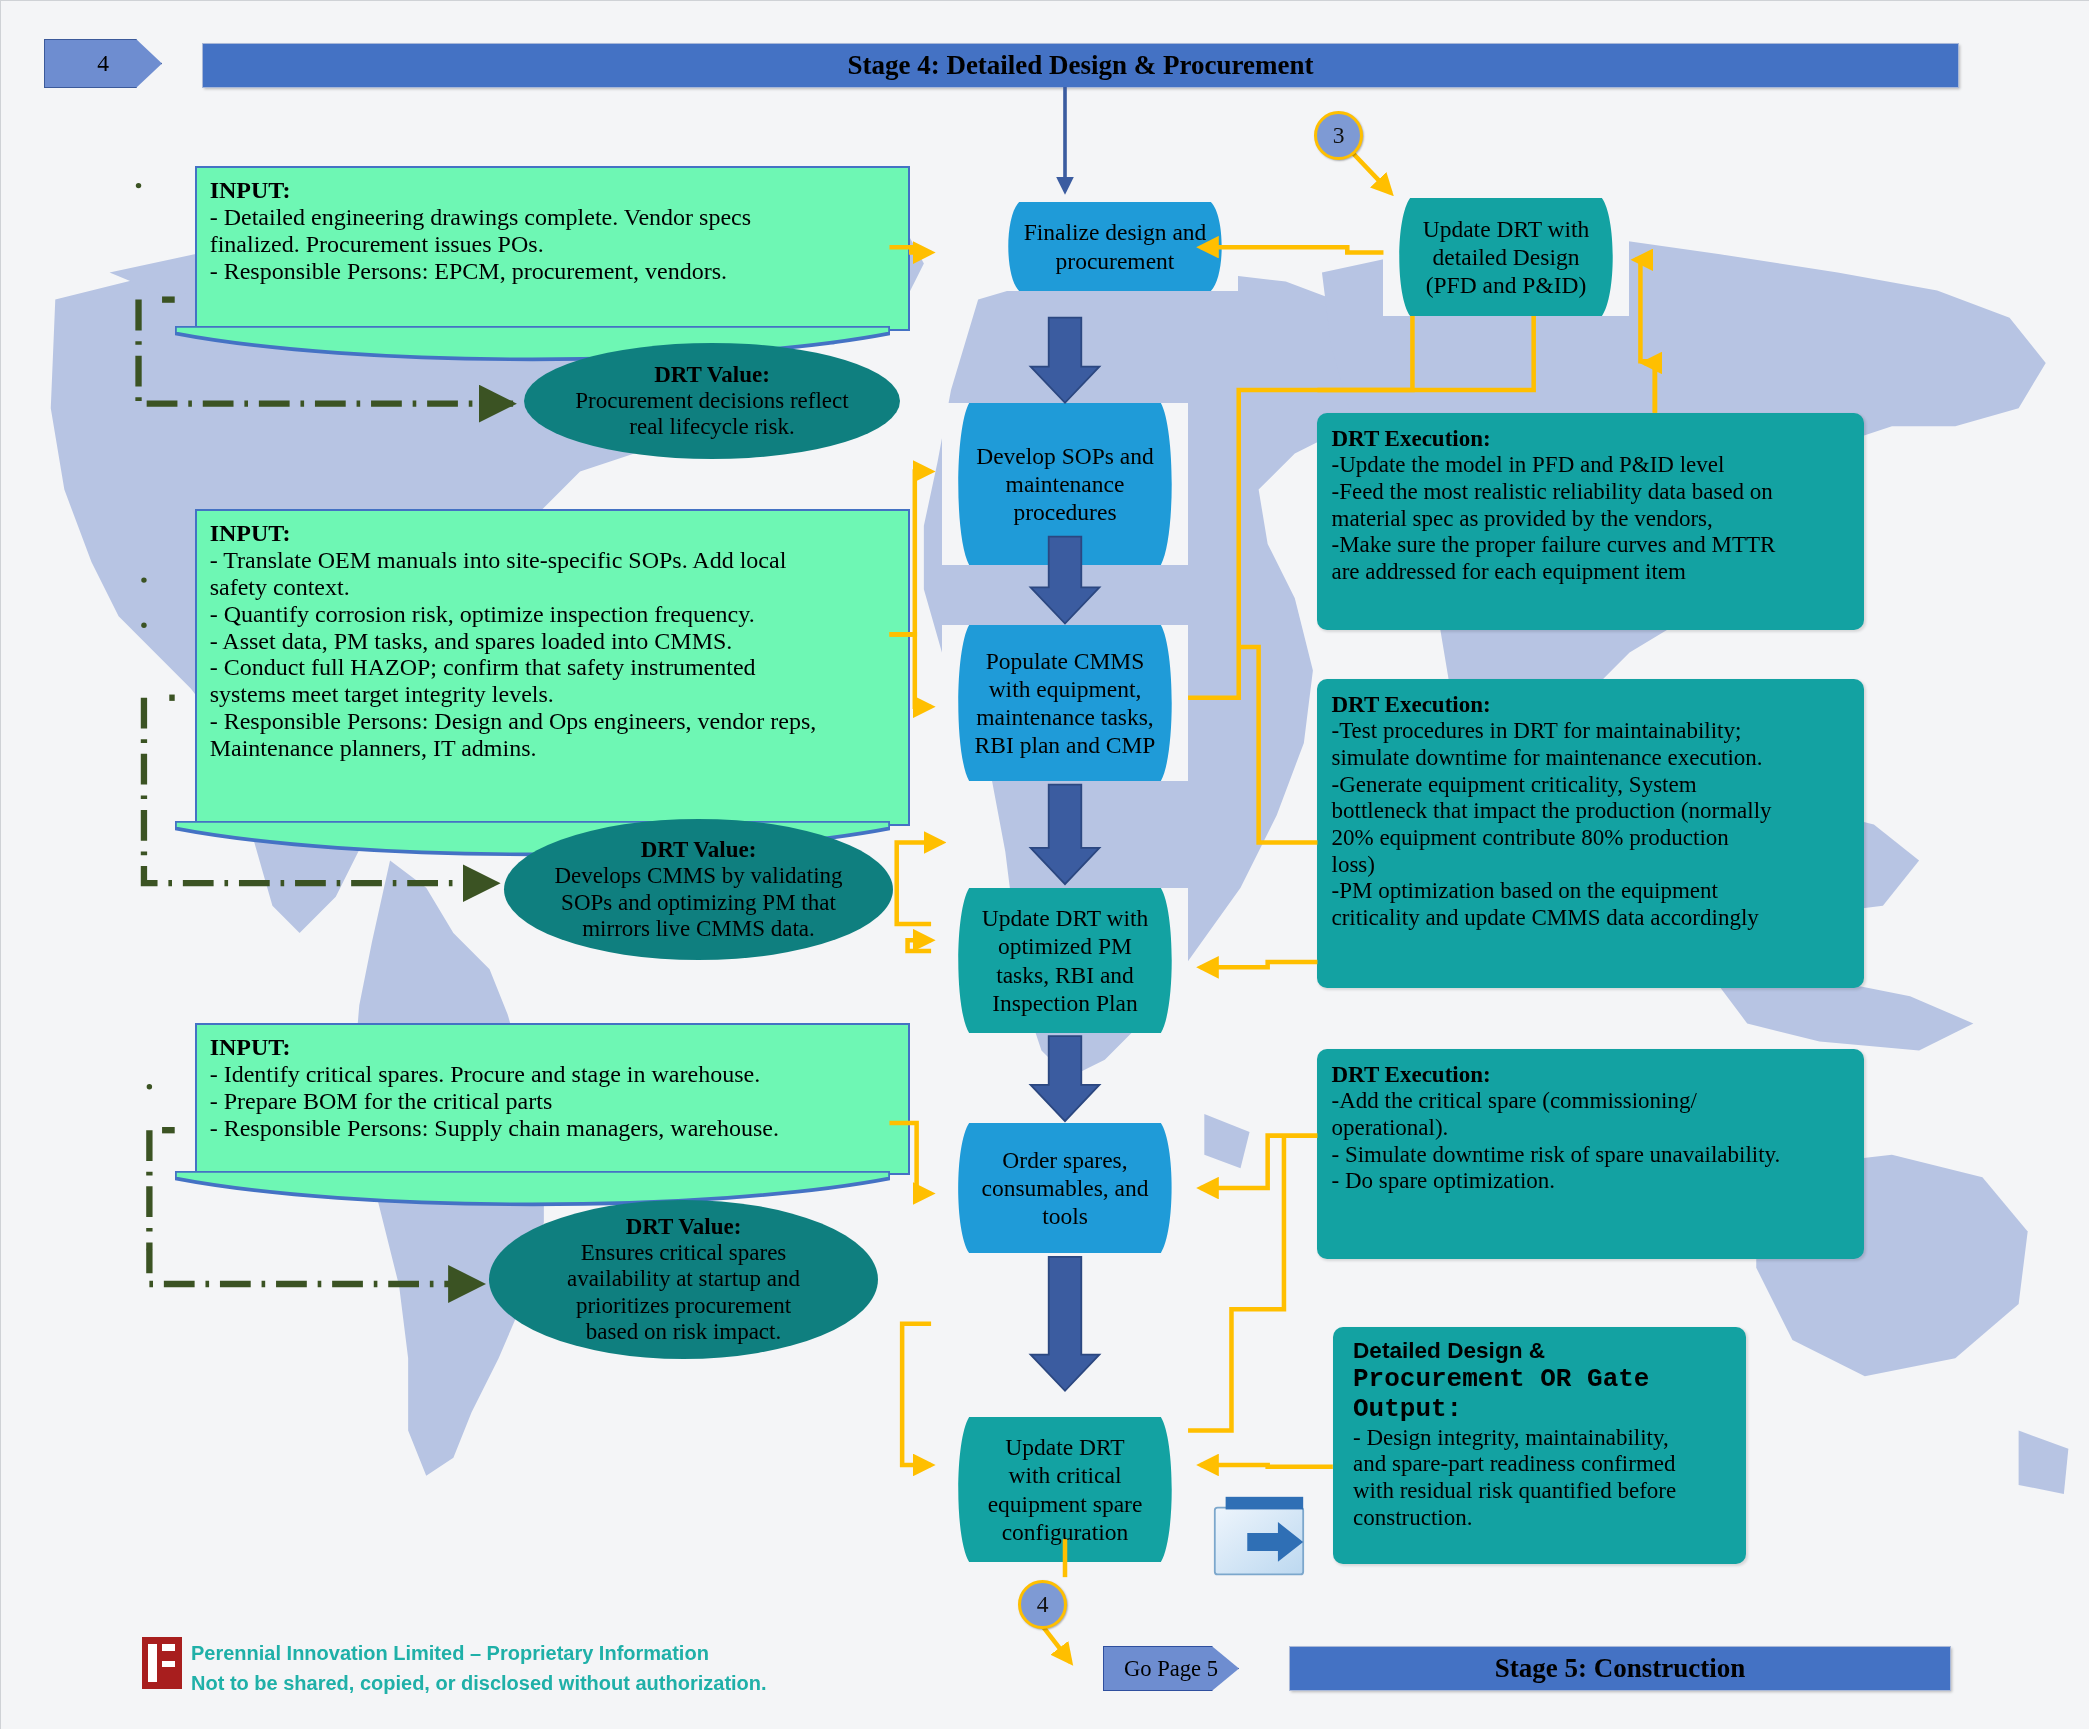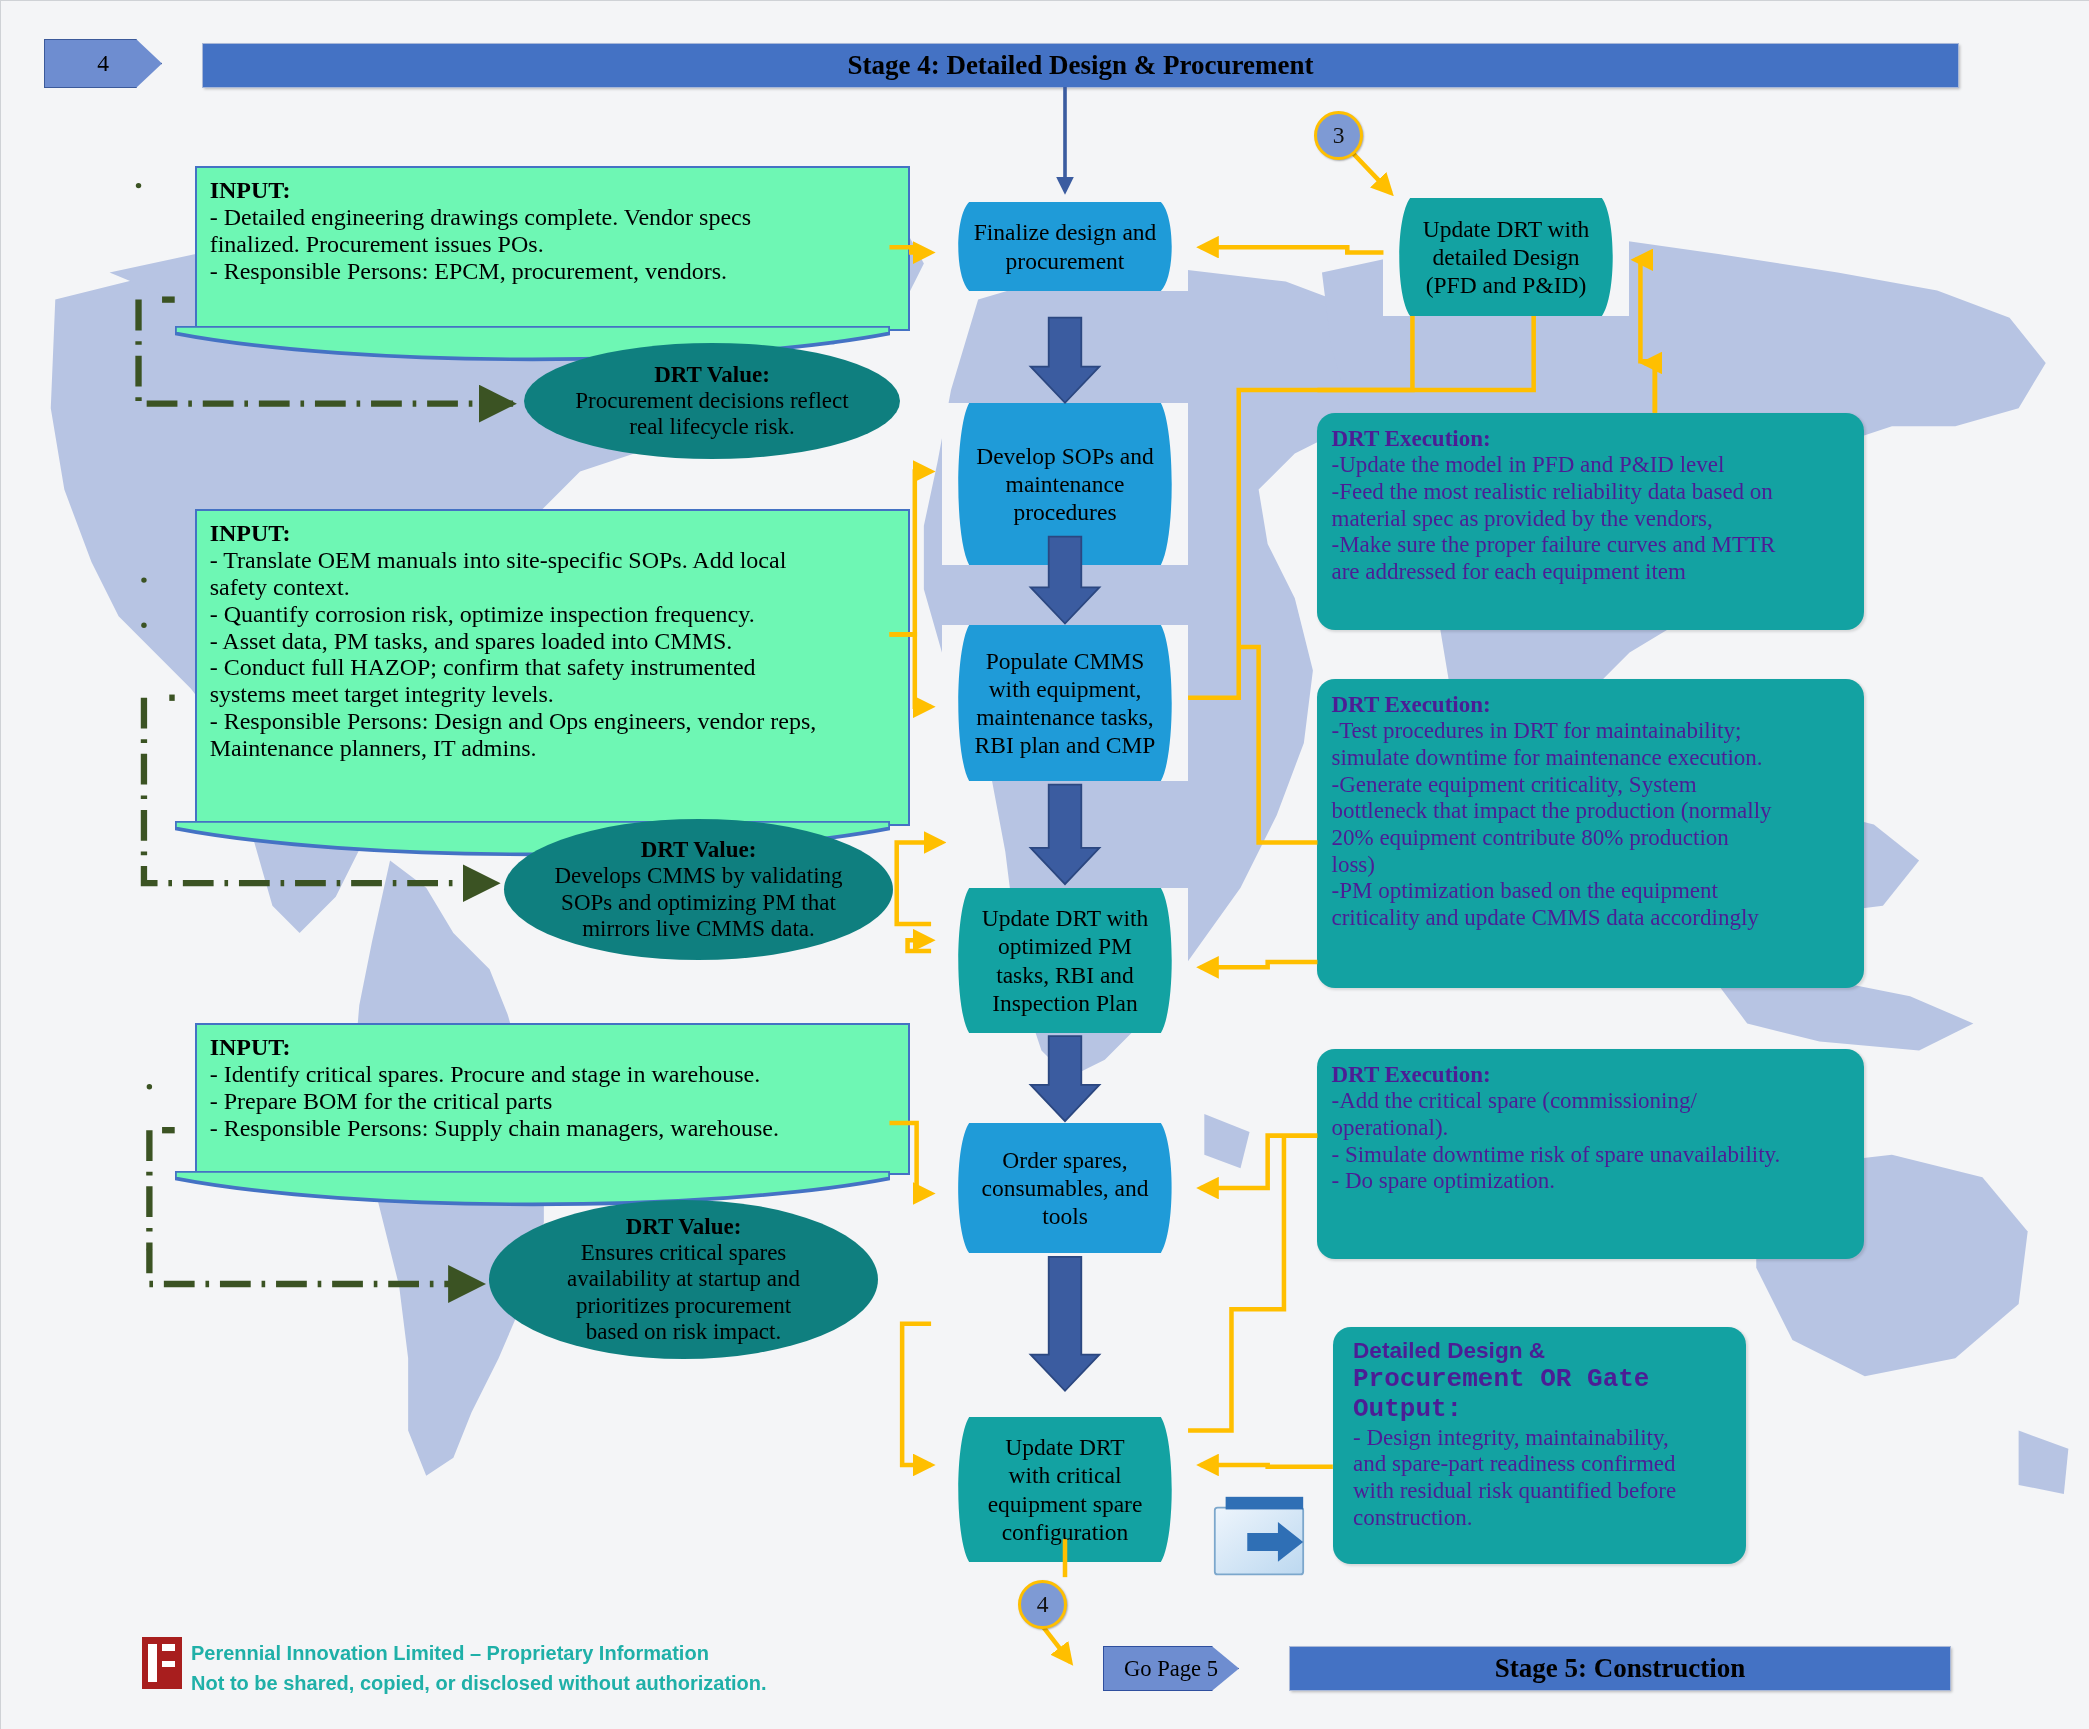--- a/index.html
+++ b/index.html
@@ -42,22 +42,22 @@
         display:flex;align-items:center;justify-content:center;text-align:center;
         color:#000;font-size:23px;line-height:1.14;}
   .oval b{font-weight:bold;}
 
   
   .proc{position:absolute;z-index:7;display:flex;align-items:center;justify-content:center;
         text-align:center;font-size:23.5px;line-height:1.2;color:#000;}
   .proc .lbl{position:relative;z-index:2;padding:0 14.5px;}
 
   
-  .tealbox{position:absolute;background:#13a2a2;border-radius:18px;z-index:7;
-           box-sizing:border-box;padding:12.7px 14.5px;font-size:23px;line-height:1.16;color:#4c1d95;
+  .tealbox{position:absolute;background:#13a2a2;border-radius:10px;z-index:7;
+           box-sizing:border-box;padding:12.7px 14.5px;font-size:23px;line-height:1.16;color:#000000;
            box-shadow:1.8px 1.8px 2.7px rgba(0,0,0,.12);}
   .tealbox .ttl{font-weight:bold;display:block;}
 
   
   svg.ov{position:absolute;left:0;top:0;width:2090px;height:1730px;z-index:8;
          pointer-events:none;}
 
   
   .foot{position:absolute;z-index:10;}
   .foot .t1,.foot .t2{color:#1fb0a8;font-weight:bold;font-size:20px;
@@ -186,21 +186,21 @@
   <div class="oval" style="left:488px;top:1199px;width:389px;height:159px;">
     <div>
       <b>DRT Value:</b><br>
       <span>Ensures critical spares</span><br>
       <span>availability at startup and</span><br>
       <span>prioritizes procurement</span><br>
       <span>based on risk impact.</span>
     </div>
   </div>
 
-  <div class="proc" style="left:941px;top:201px;width:246px;height:89px;">
+  <div class="proc" style="left:991px;top:201px;width:246px;height:89px;">
     <svg style="position:absolute;left:0;top:0;width:100%;height:100%;" viewBox="0 0 272 124" preserveAspectRatio="none">
       <path d="M0 0 H272 V124 H0 Z" fill="#1f9bd8"></path>
       <path d="M0 0 H30 C14 20 14 104 30 124 H0 Z" fill="#f4f5f7"></path>
       <path d="M272 0 H242 C258 20 258 104 242 124 H272 Z" fill="#f4f5f7"></path>
     </svg>
     <div class="lbl">
       <span>Finalize design and</span><br>
       <span>procurement</span>
     </div>
   </div>

